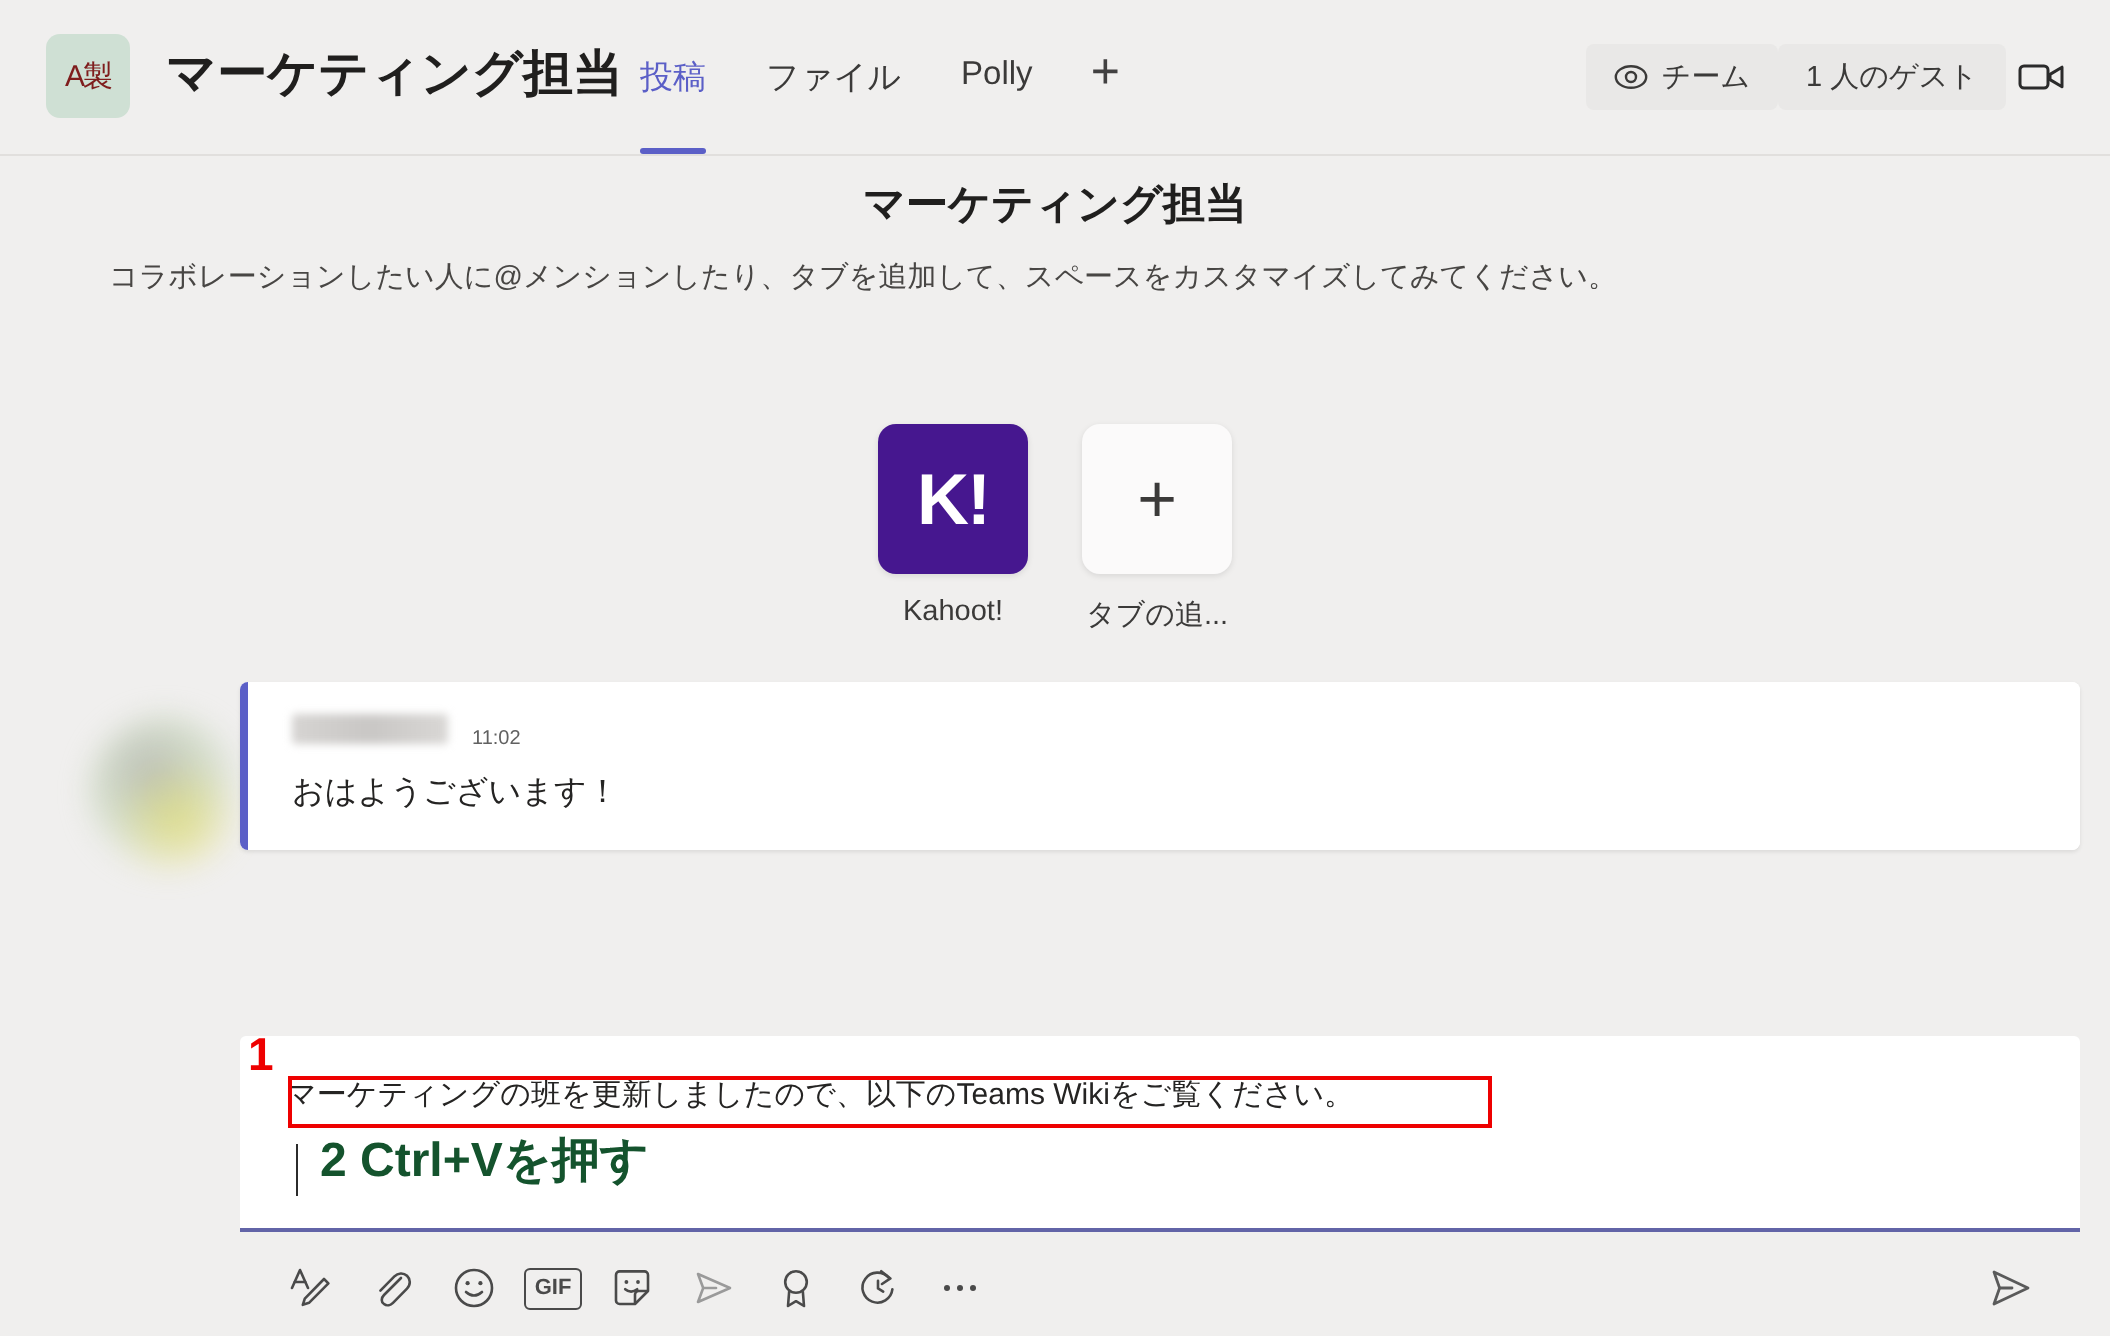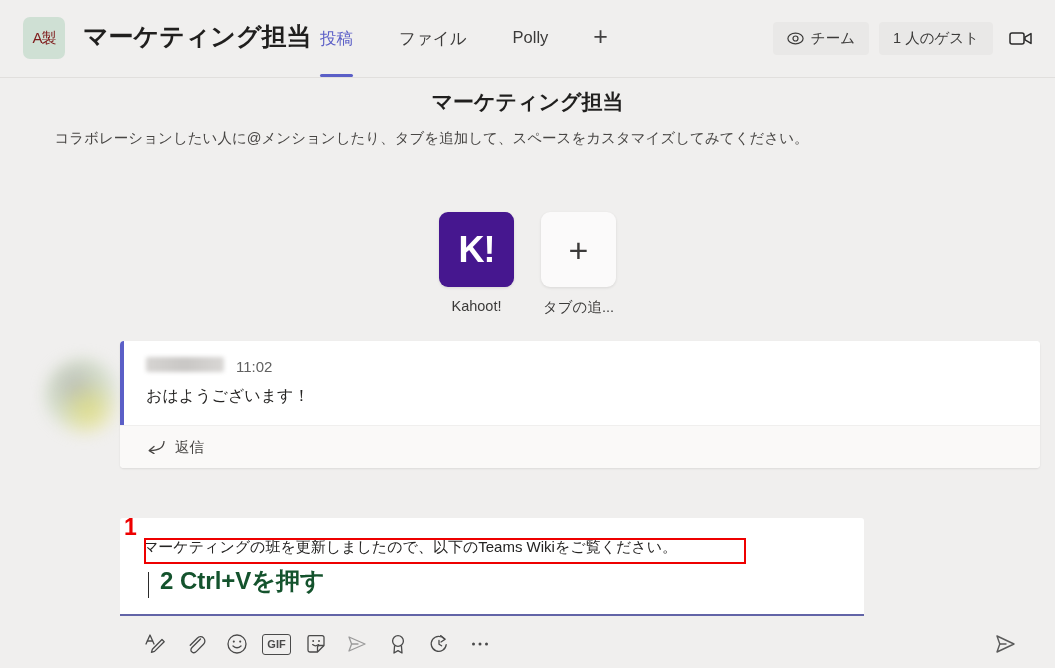--- a/index.html
+++ b/index.html
@@ -46,21 +46,21 @@
     font-weight: bold;
     color: #201F1E;
     letter-spacing: 0px;
     white-space: nowrap;
   }
   .tabs {
     position: absolute;
     left: 305px; top: 28px;
     display: flex;
     align-items: flex-start;
-    gap: 16px;
+    gap: 0px;
     justify-content: flex-end;
   }
   .tab {
     position: relative;
     font-size: 16.5px;
     color: #3B3A39;
     padding: 0 15px;
     white-space: nowrap;
     cursor: pointer;
   }
@@ -84,21 +84,20 @@
     padding: 0 14px;
     cursor: pointer;
     font-weight: 300;
   }
 
   .header-right {
     position: absolute;
     right: 16px; top: 22px;
     display: flex;
     align-items: center;
-    gap: 10px;
   }
   .pill {
     display: flex;
     align-items: center;
     gap: 7px;
     height: 33px;
     padding: 0 14px;
     background: #E9E8E7;
     border-radius: 4px;
     font-size: 14.5px;
@@ -216,21 +215,21 @@
     gap: 12px;
     height: 19px;
   }
   .msg-author-blur {
     width: 78px; height: 15px;
     border-radius: 2px;
     background: linear-gradient(90deg, #D6D4D2, #C9C7C5, #D9D7D5);
     filter: blur(2px);
   }
   .msg-time {
-    font-size: 15px;
+    font-size: 10px;
     color: #616161;
   }
   .msg-text {
     margin-top: 10px;
     font-size: 16px;
     color: #252423;
   }
   .reply-row {
     display: flex;
     align-items: center;
@@ -252,21 +251,21 @@
       radial-gradient(circle at 58% 68%, rgba(233,223,90,0.55) 0%, rgba(233,223,90,0.0) 48%),
       radial-gradient(circle at 40% 36%, rgba(160,160,160,0.55) 0%, rgba(190,205,175,0.45) 40%, rgba(210,220,200,0.0) 68%),
       radial-gradient(circle at 45% 45%, rgba(205,220,195,0.75) 0%, rgba(240,239,238,0.0) 72%);
     filter: blur(7px);
   }
 
   
   .compose {
     position: absolute;
     left: 120px; top: 518px;
-    width: 744px;
+    width: 920px;
     height: 98px;
     background: #FFFFFF;
     border-bottom: 2px solid #6264A7;
     box-sizing: border-box;
     border-radius: 3px 3px 0 0;
     text-decoration: underline;
   }
   .compose-text {
     position: absolute;
     left: 23px; top: 20px;
@@ -412,29 +411,20 @@
 <div class="avatar-blur"></div>
 
 <div class="msg-card">
   <div class="msg-body">
     <div class="msg-meta">
       <div class="msg-author-blur"></div>
       <div class="msg-time">11:02</div>
     </div>
     <div class="msg-text">おはようございます！</div>
   </div>
-  <div class="reply-row">
-    <span>
-      <svg width="19" height="14" viewBox="0 0 19 14">
-        <path d="M18 1 C18 8 13 10.5 4 10.5" fill="none" stroke="#484644" stroke-width="1.3"></path>
-        <path d="M8 6.5 L3.2 10.6 L8 13.6" fill="none" stroke="#484644" stroke-width="1.3" stroke-linecap="round" stroke-linejoin="round"></path>
-      </svg>
-    </span>
-    <span>返信</span>
-  </div>
 </div>
 
 <div class="compose">
   <div class="compose-text">マーケティングの班を更新しましたので、以下のTeams Wikiをご覧ください。</div>
 </div>
 <div class="redbox"></div>
 <div class="anno-1">1</div>
 <div class="caret"></div>
 <div class="anno-2">2 Ctrl+Vを押す</div>
 

